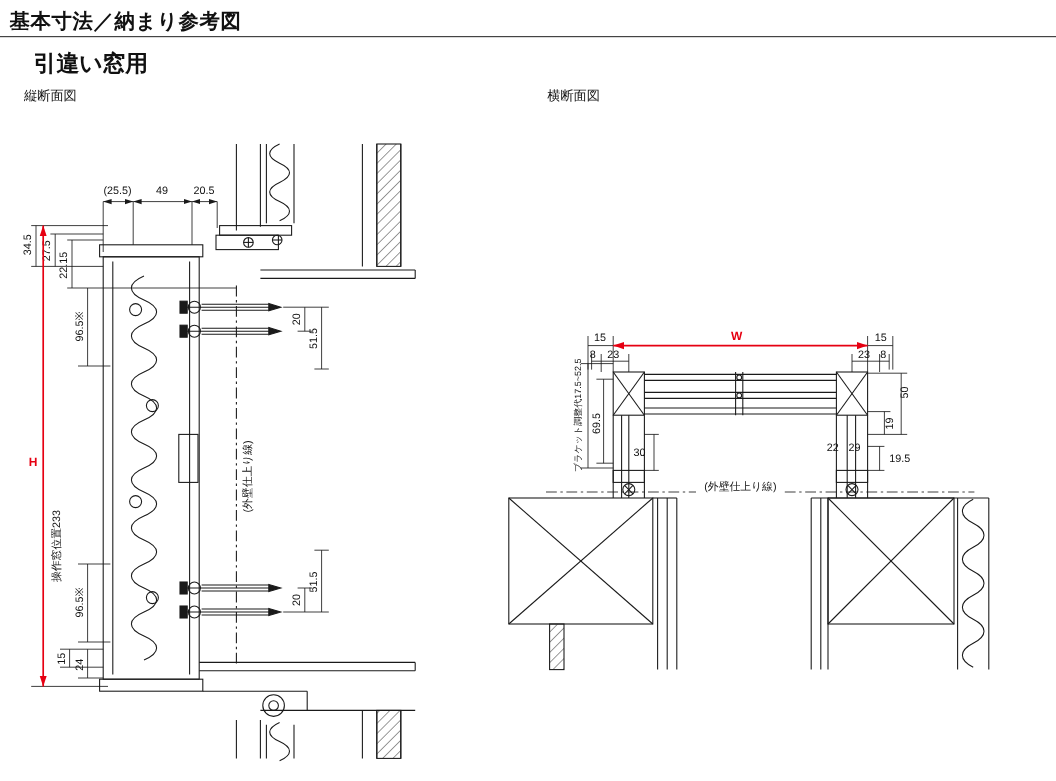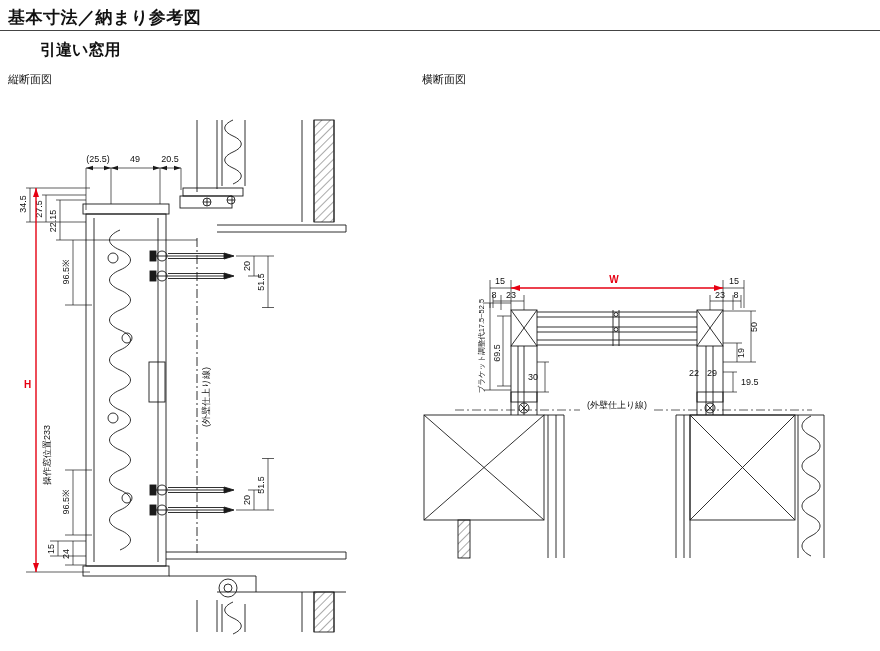--- a/index.html
+++ b/index.html
@@ -9,26 +9,26 @@
   }
   .title {
     position:absolute; left:8px; top:6px;
     font-size:17px; font-weight:bold; letter-spacing:0.5px;
   }
   .title-rule {
     position:absolute; left:0; top:30px; width:880px; height:0;
     border-top:1.5px solid #444;
   }
   .subtitle {
-    position:absolute; left:40px; top:40px;
-    font-size:16px; font-weight:600;
+    position:absolute; left:28px; top:40px;
+    font-size:19px; font-weight:600;
   }
-  .seclabel { position:absolute; font-size:11px; }
+  .seclabel { position:absolute; font-size:11px;margin-left:12px; }
   .seclabel.left  { left:8px;  top:72px; }
-  .seclabel.right { left:422px; top:72px; }
+  .seclabel.right { left:444px; top:72px; }
   svg.drawing { position:absolute; left:0; top:0; }
   svg text { font-family:"Liberation Sans", sans-serif; fill:#111; stroke:none; font-size:9px; }
   svg text.red { fill:#e60012; font-weight:bold; font-size:10px; }
   svg text.small { font-size:7.5px; }
 </style>
 </head>
 <body>
 
 <div class="title">基本寸法／納まり参考図</div>
 <div class="title-rule"></div>

